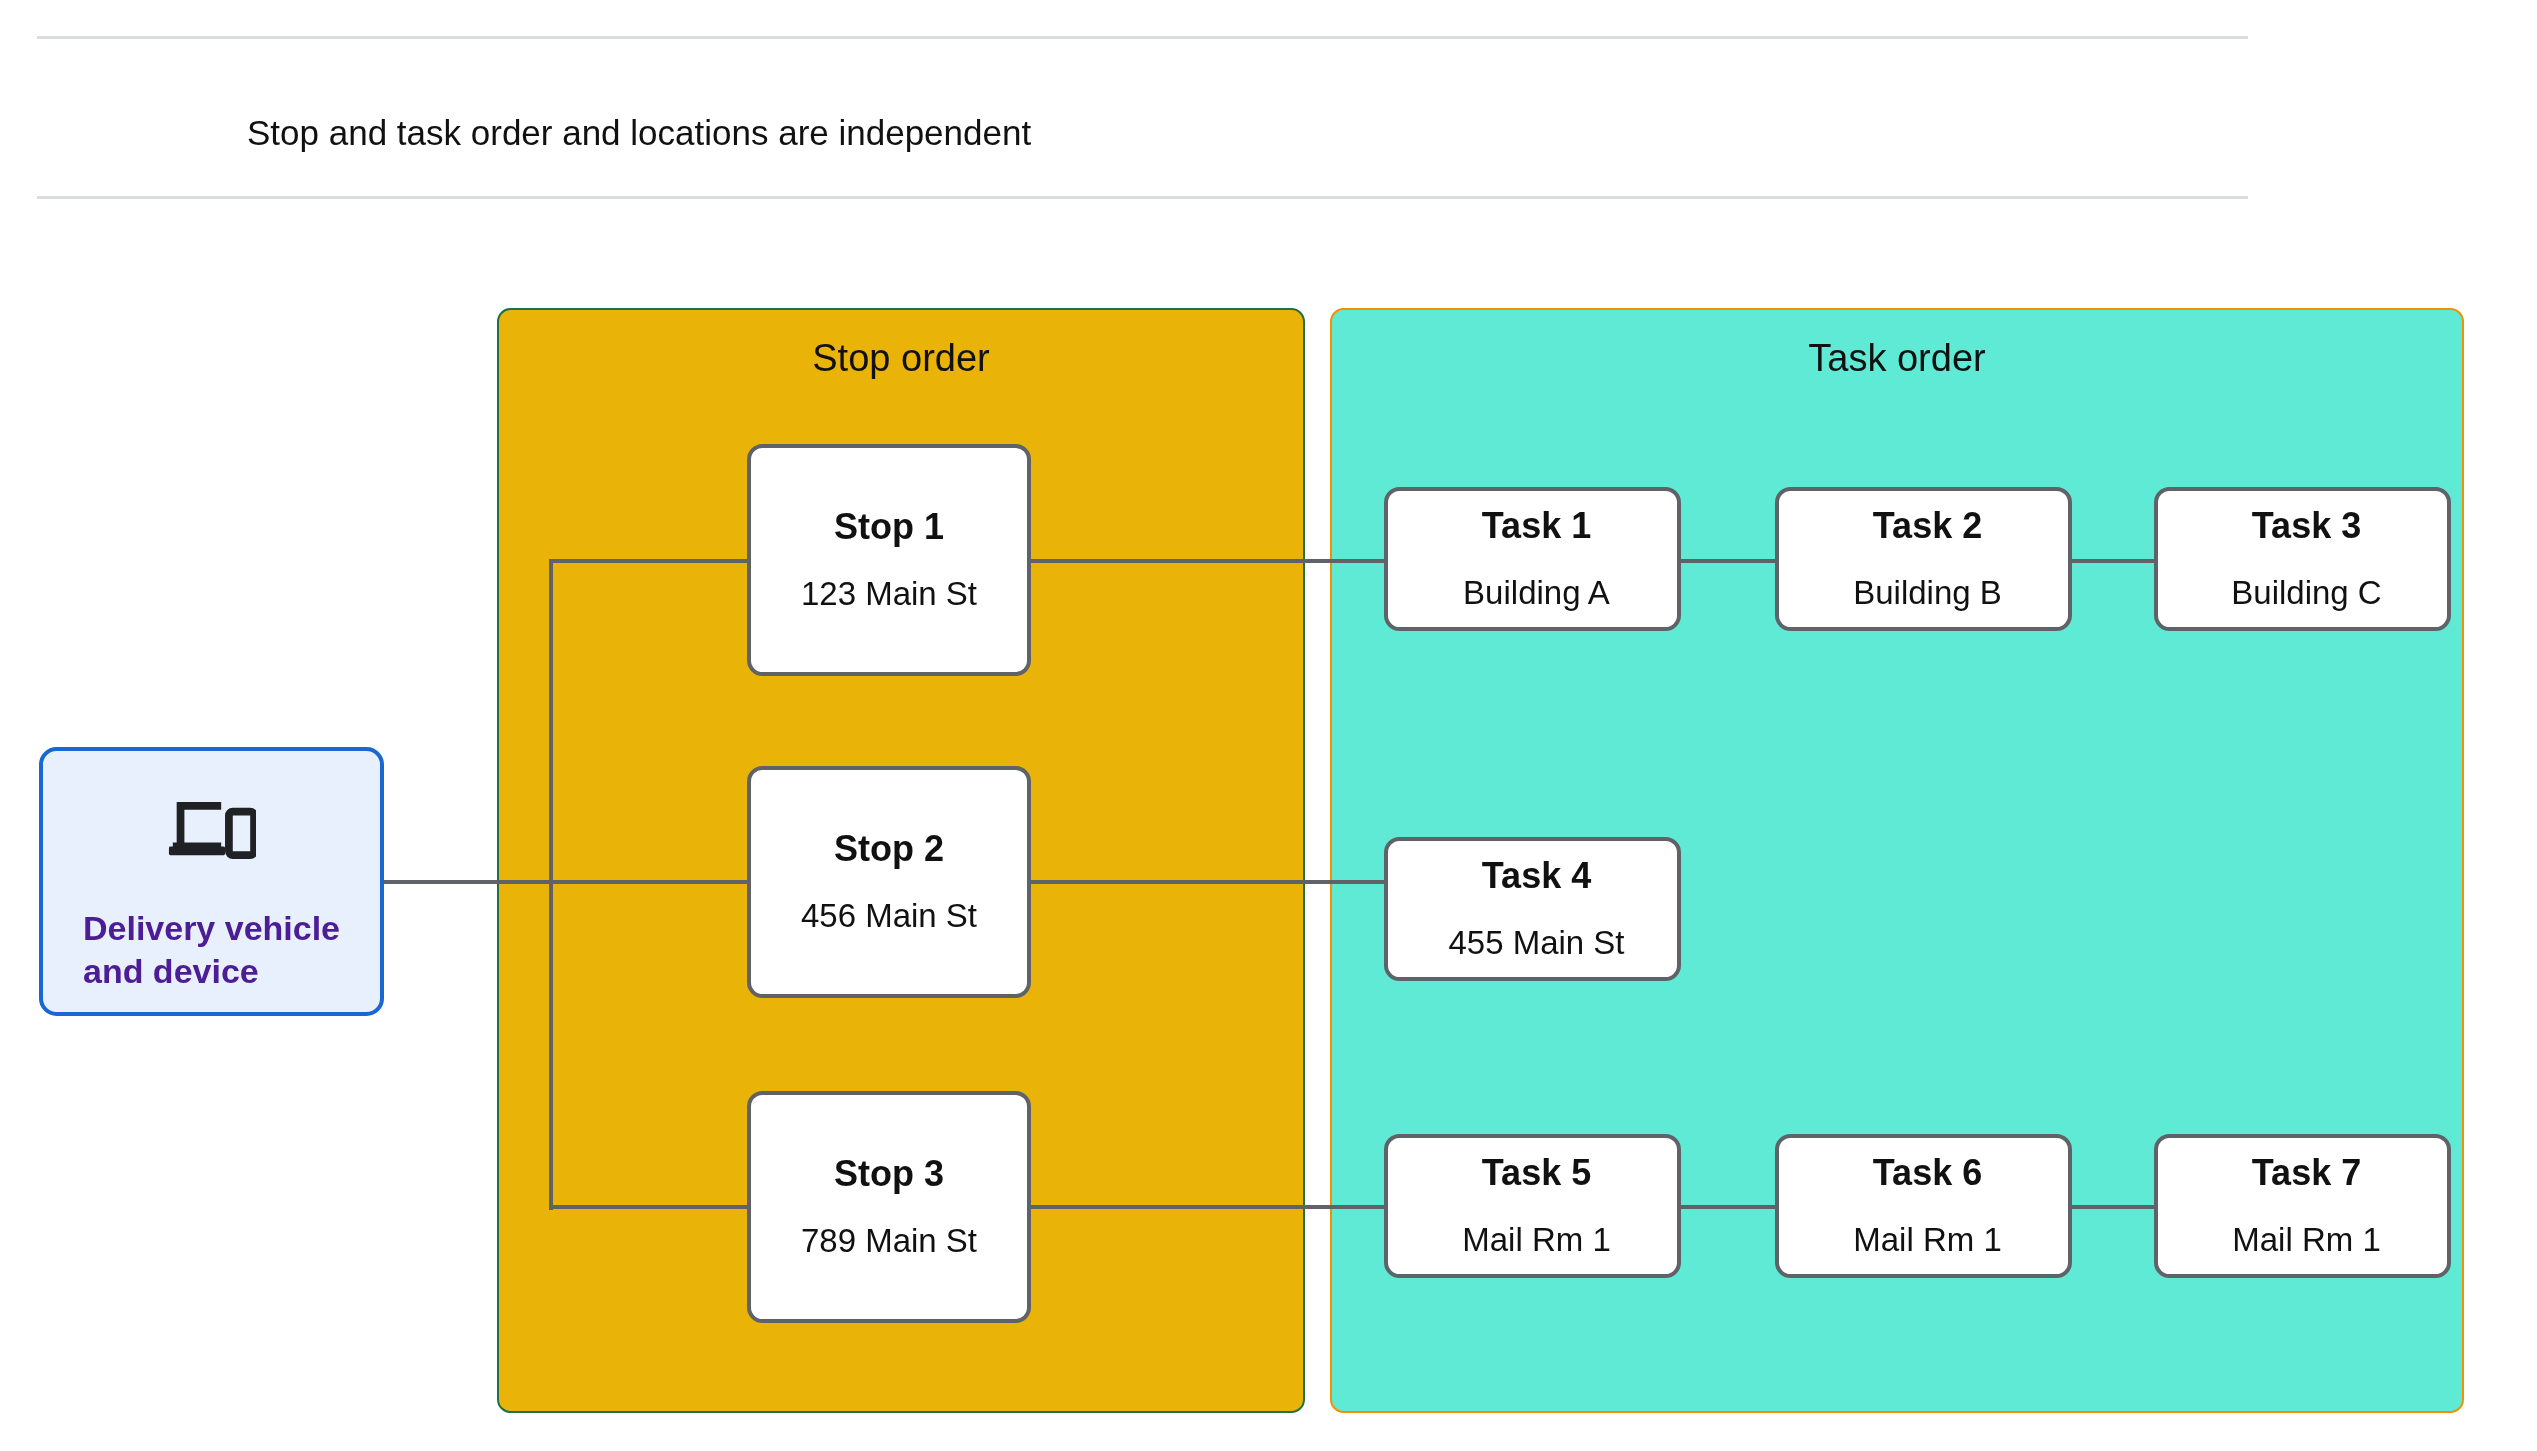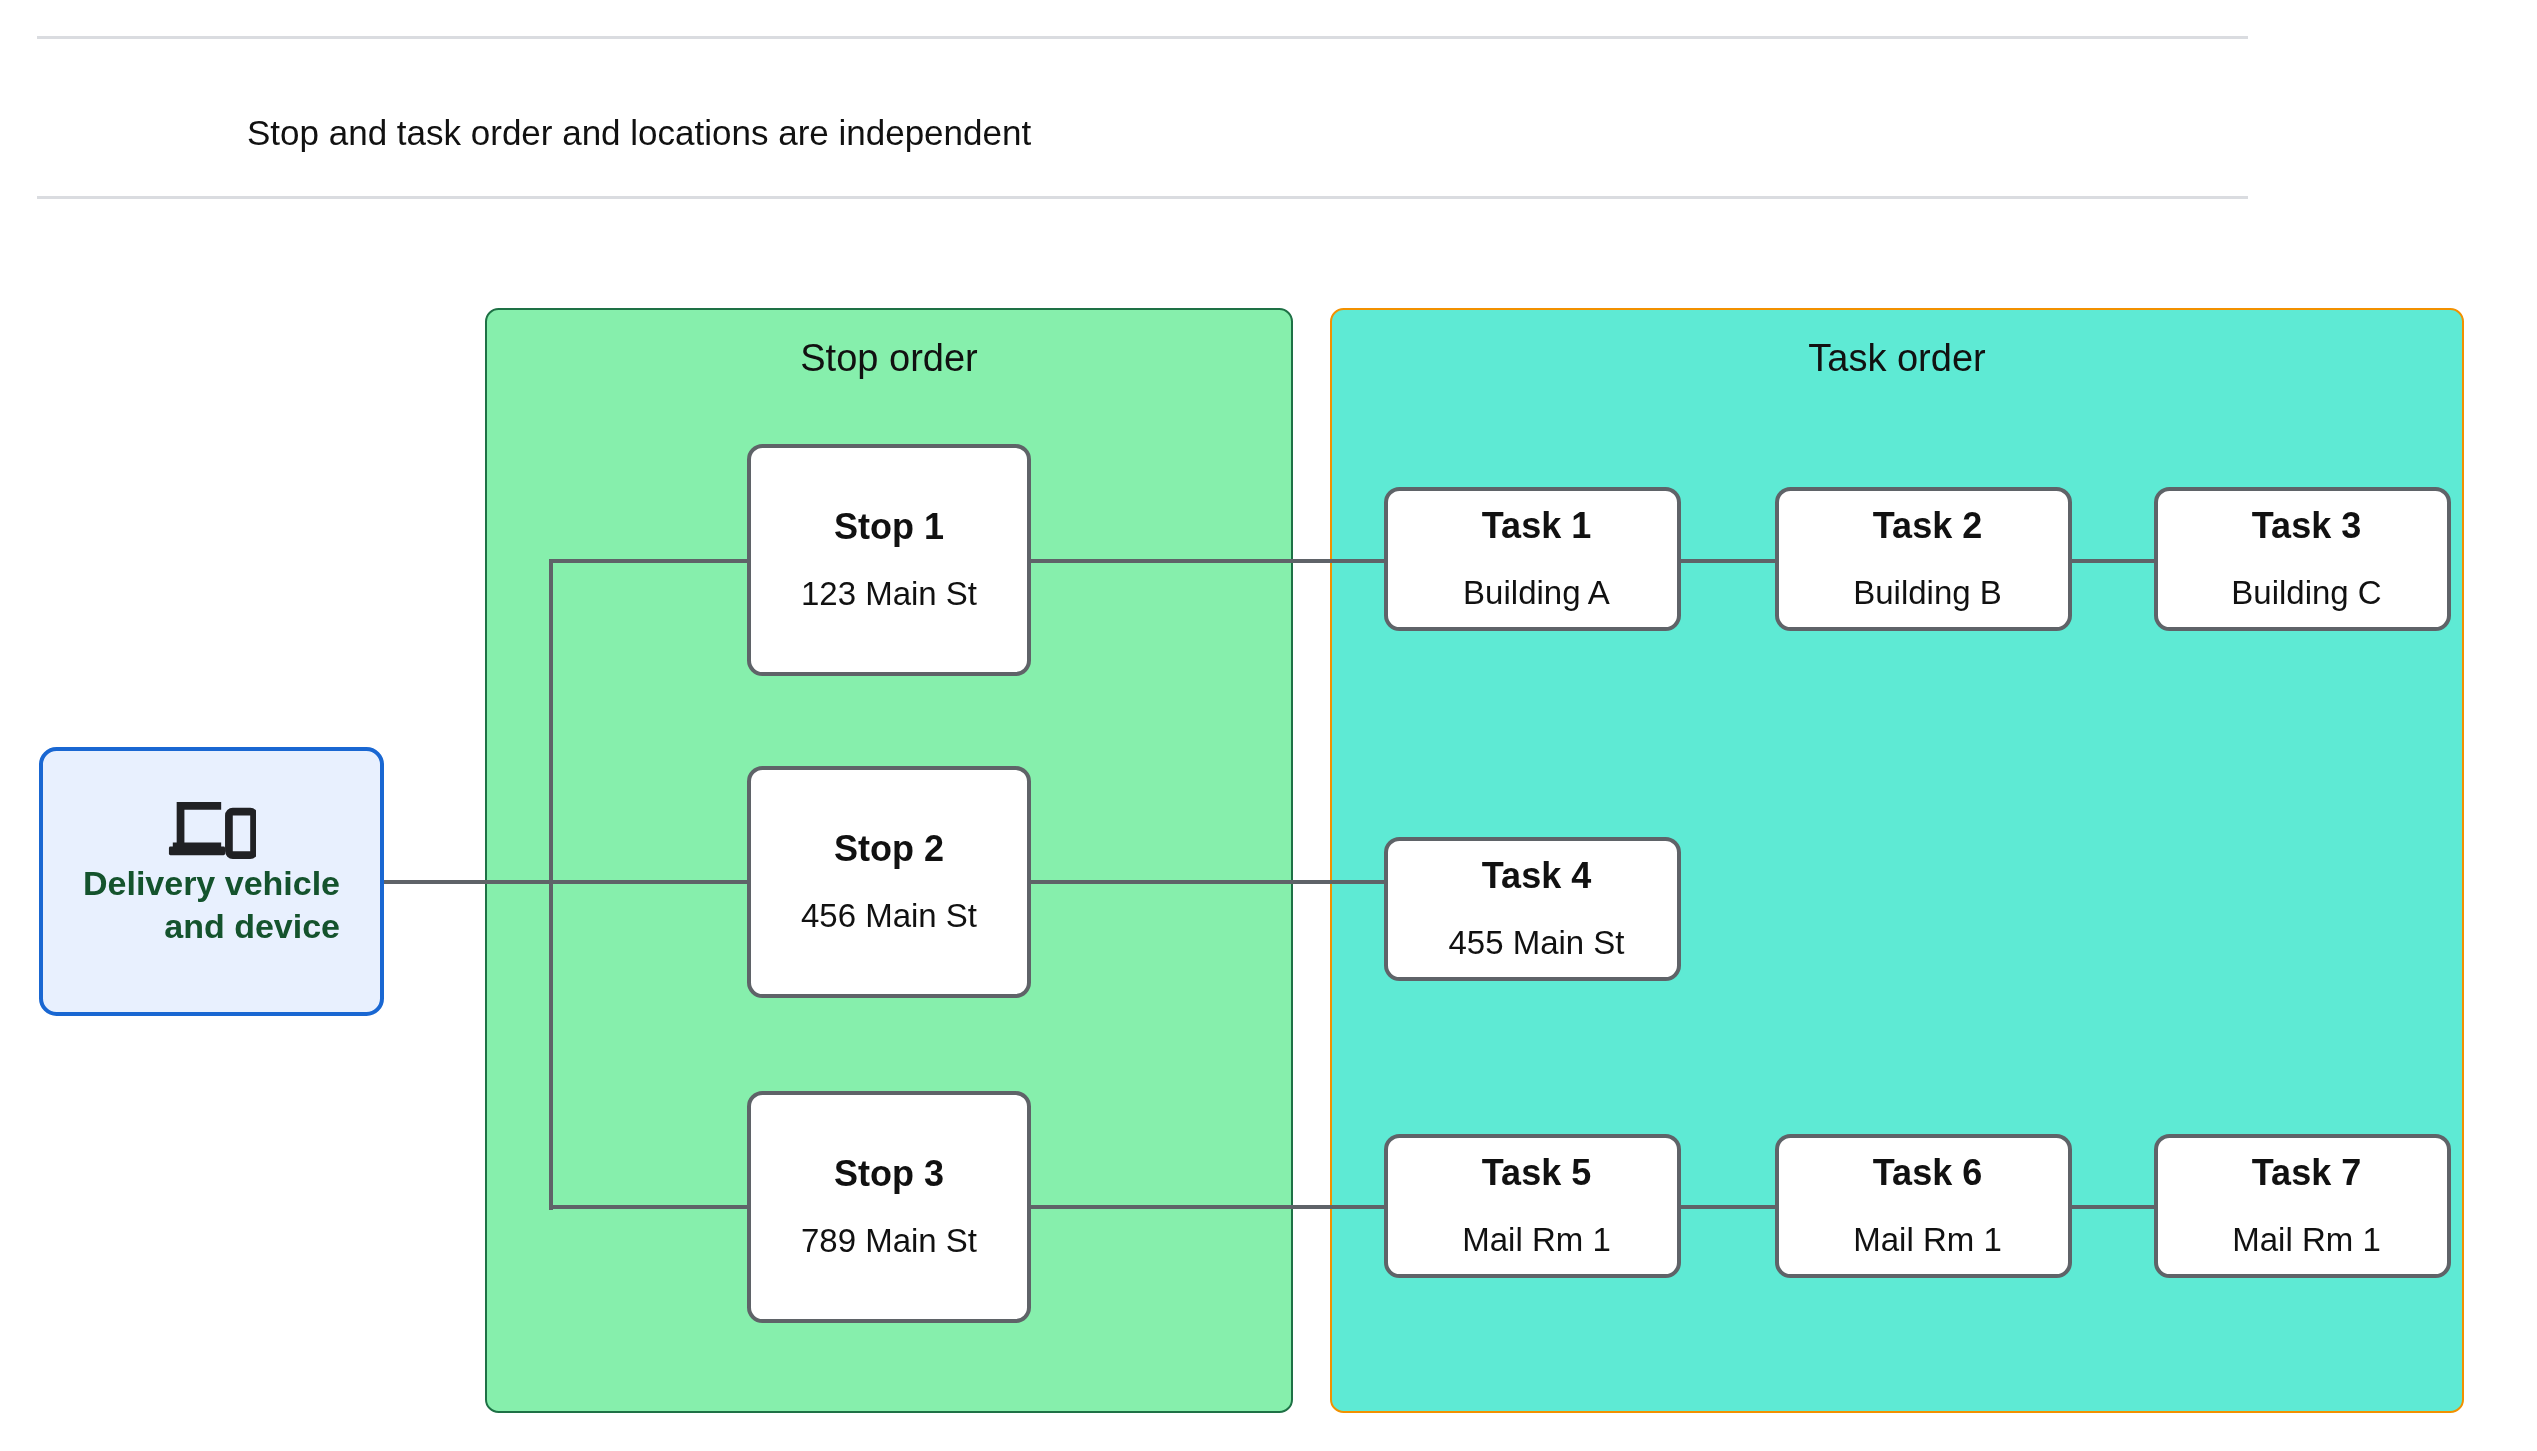--- a/index.html
+++ b/index.html
@@ -50,25 +50,25 @@
     white-space: nowrap;
   }
 
   
   .panel {
     position: absolute;
     border-radius: 13.6px;
     box-sizing: border-box;
   }
   #panel-stop {
-    left: 485px;
+    left: 497px;
     top: 308px;
     width: 808px;
     height: 1105px;
-    background: #86efac;
+    background: #eab308;
     border: 2.9px solid #1e7145;
   }
   #panel-task {
     left: 1330px;
     top: 308px;
     width: 1134px;
     height: 1105px;
     background: #5eead4;
     border: 2.9px solid #f29100;
   }
@@ -137,25 +137,26 @@
     flex-direction: column;
     align-items: center;
     justify-content: flex-start;
   }
   #vehicle-icon {
     margin-top: 47px;
     width: 89px;
     height: 64px;
   }
   #vehicle-label {
+    margin-top: 45px;
     font-size: 34px;
     font-weight: bold;
-    color: #14532d;
+    color: #4c1d95;
     line-height: 1.25;
-    text-align: right;
+    text-align: left;
     white-space: pre-line;
   }
 </style>
 </head>
 <body>
 
 <div id="canvas">
 
   <div class="rule" id="rule-top"></div>
   <div class="rule" id="rule-bot"></div>

